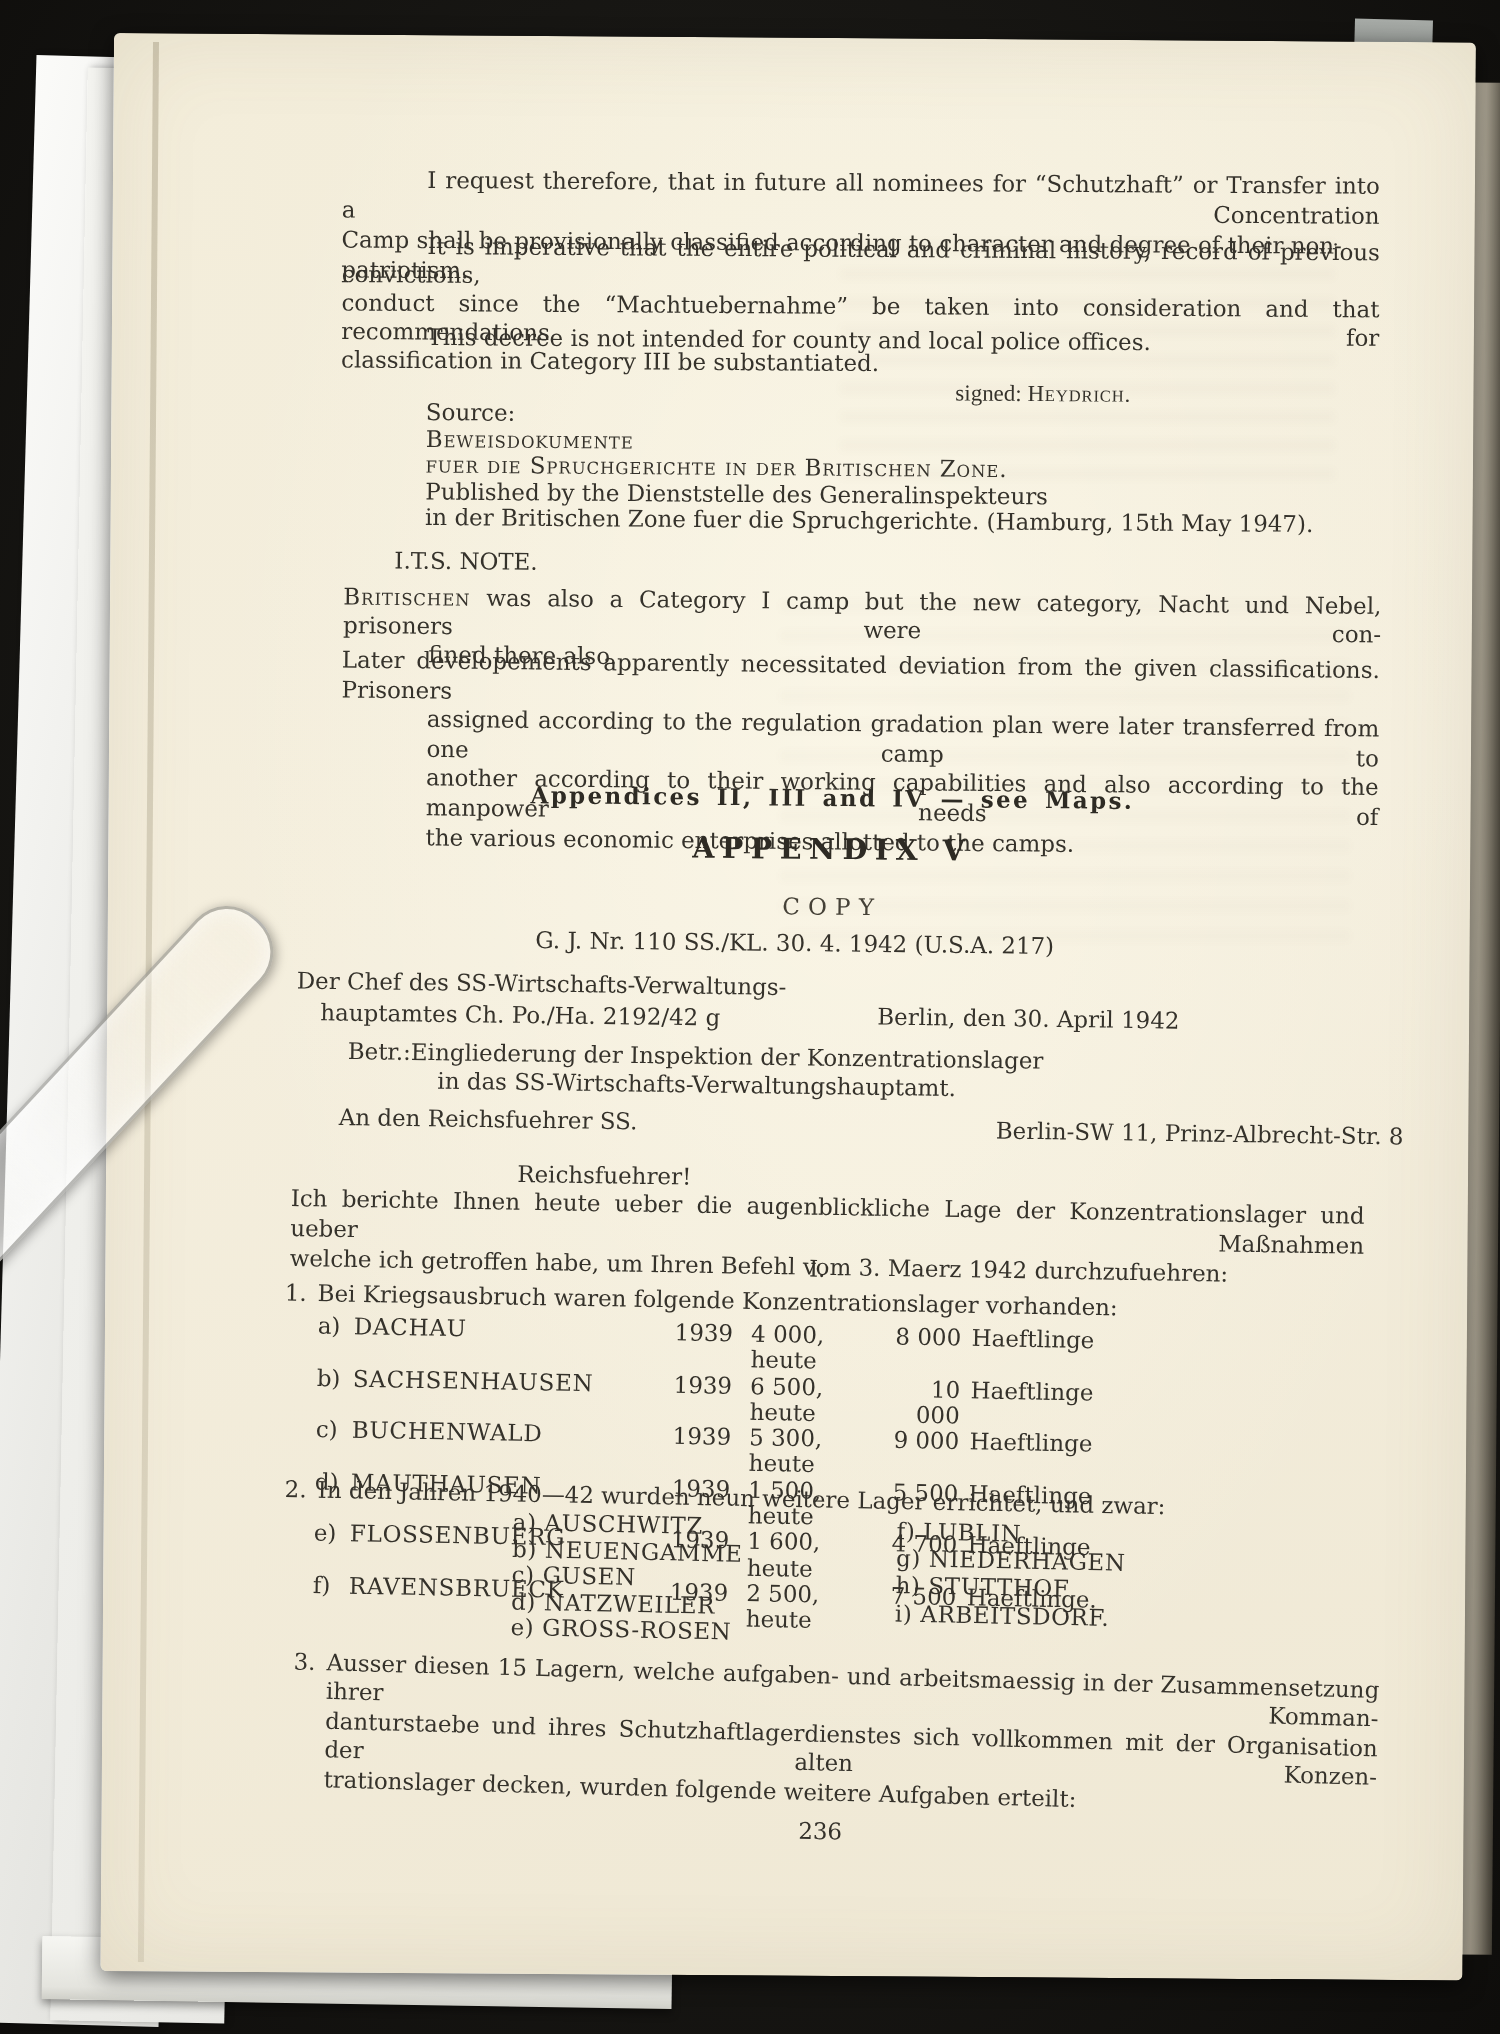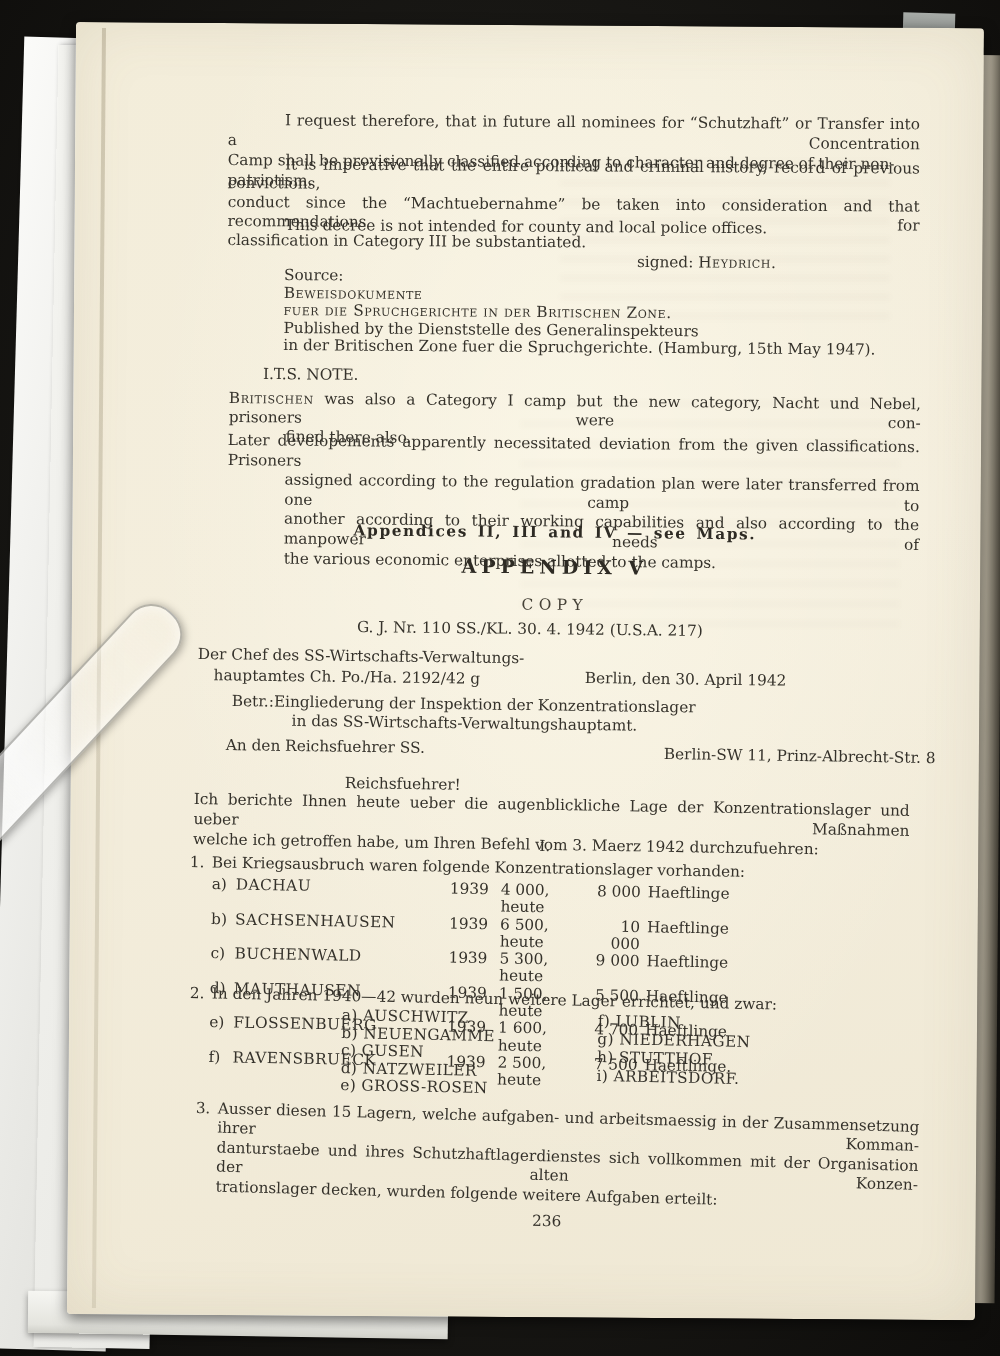--- a/index.html
+++ b/index.html
@@ -47,21 +47,21 @@
   
   .txt{position:absolute;z-index:3;font-size:15.3px;line-height:19px;transform-origin:left top;}
   .jl{text-align:justify;text-align-last:justify;}
   .ind{text-indent:57px;}
   .pl{padding-left:57px;}
   .sc{font-variant:small-caps;letter-spacing:.6px;}
   .ctr{text-align:center;}
   #sec-p1{left:228px;top:110px;width:692px;line-height:20px;transform:rotate(.35deg);}
   #sec-p2{left:228px;top:155px;width:692px;transform:rotate(.38deg);}
   #sec-p3{left:285px;top:216px;transform:rotate(.4deg);}
-  #sec-signed{left:637px;top:253px;transform:rotate(.4deg);}
+  #sec-signed{left:637px;top:253px;transform:rotate(.4deg);font-family:Liberation Serif, serif;}
   #sec-source{left:284px;top:267px;line-height:17.6px;transform:rotate(.45deg);}
   #sec-its{left:229px;top:365px;transform:rotate(.5deg);margin-left:34px;}
   #sec-natz{left:229px;top:389px;width:692px;transform:rotate(.52deg);}
   #sec-later{left:228px;top:431px;width:692px;line-height:19.6px;transform:rotate(.58deg);}
   #h-appendices{left:205px;top:520px;width:700px;font-weight:bold;letter-spacing:1.6px;word-spacing:3px;color:#2e2b24;transform:rotate(.55deg);}
   #h-appendixv{left:205px;top:554px;width:700px;font-weight:bold;font-size:19px;letter-spacing:5px;color:#2e2b24;transform:rotate(.6deg);}
   #h-copy{left:205px;top:592px;width:700px;letter-spacing:5.5px;color:#454137;transform:rotate(.62deg);}
   #h-ref{left:180px;top:616px;width:700px;transform:rotate(.65deg);}
   #sec-letterhead{left:198px;top:644px;line-height:20.5px;transform:rotate(.75deg);}
   #sec-date{left:585px;top:669px;transform:rotate(.78deg);}

